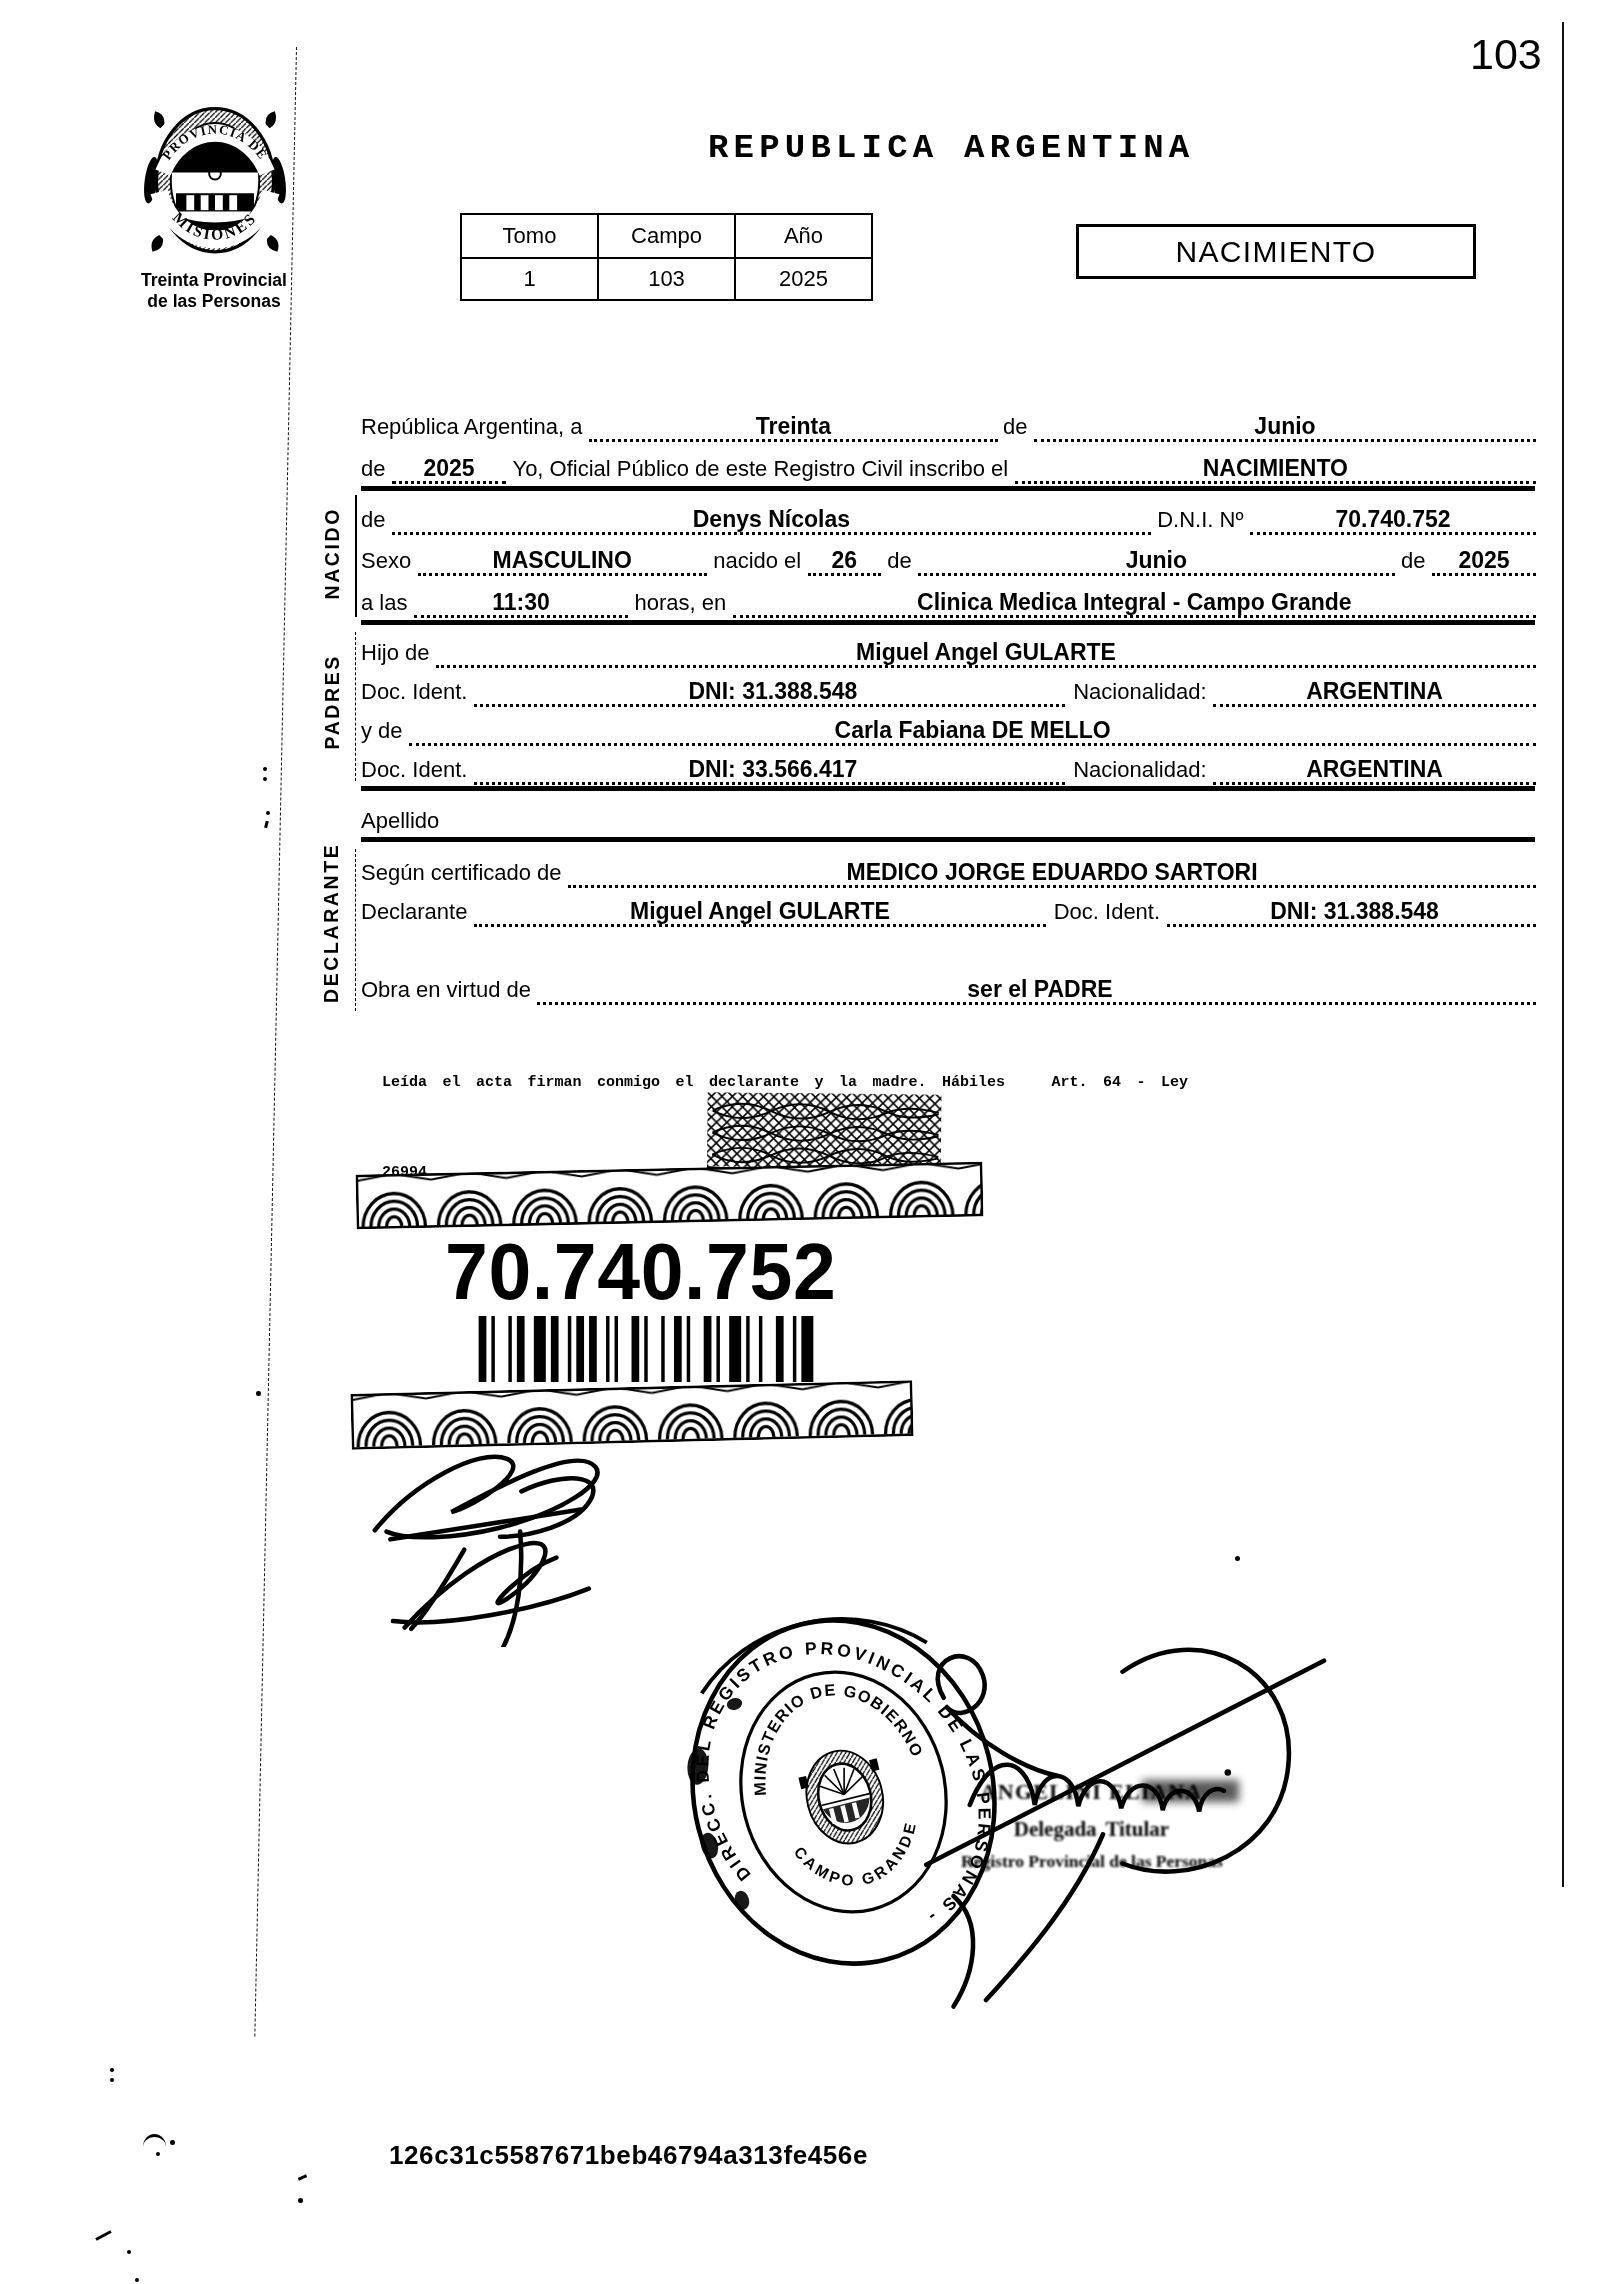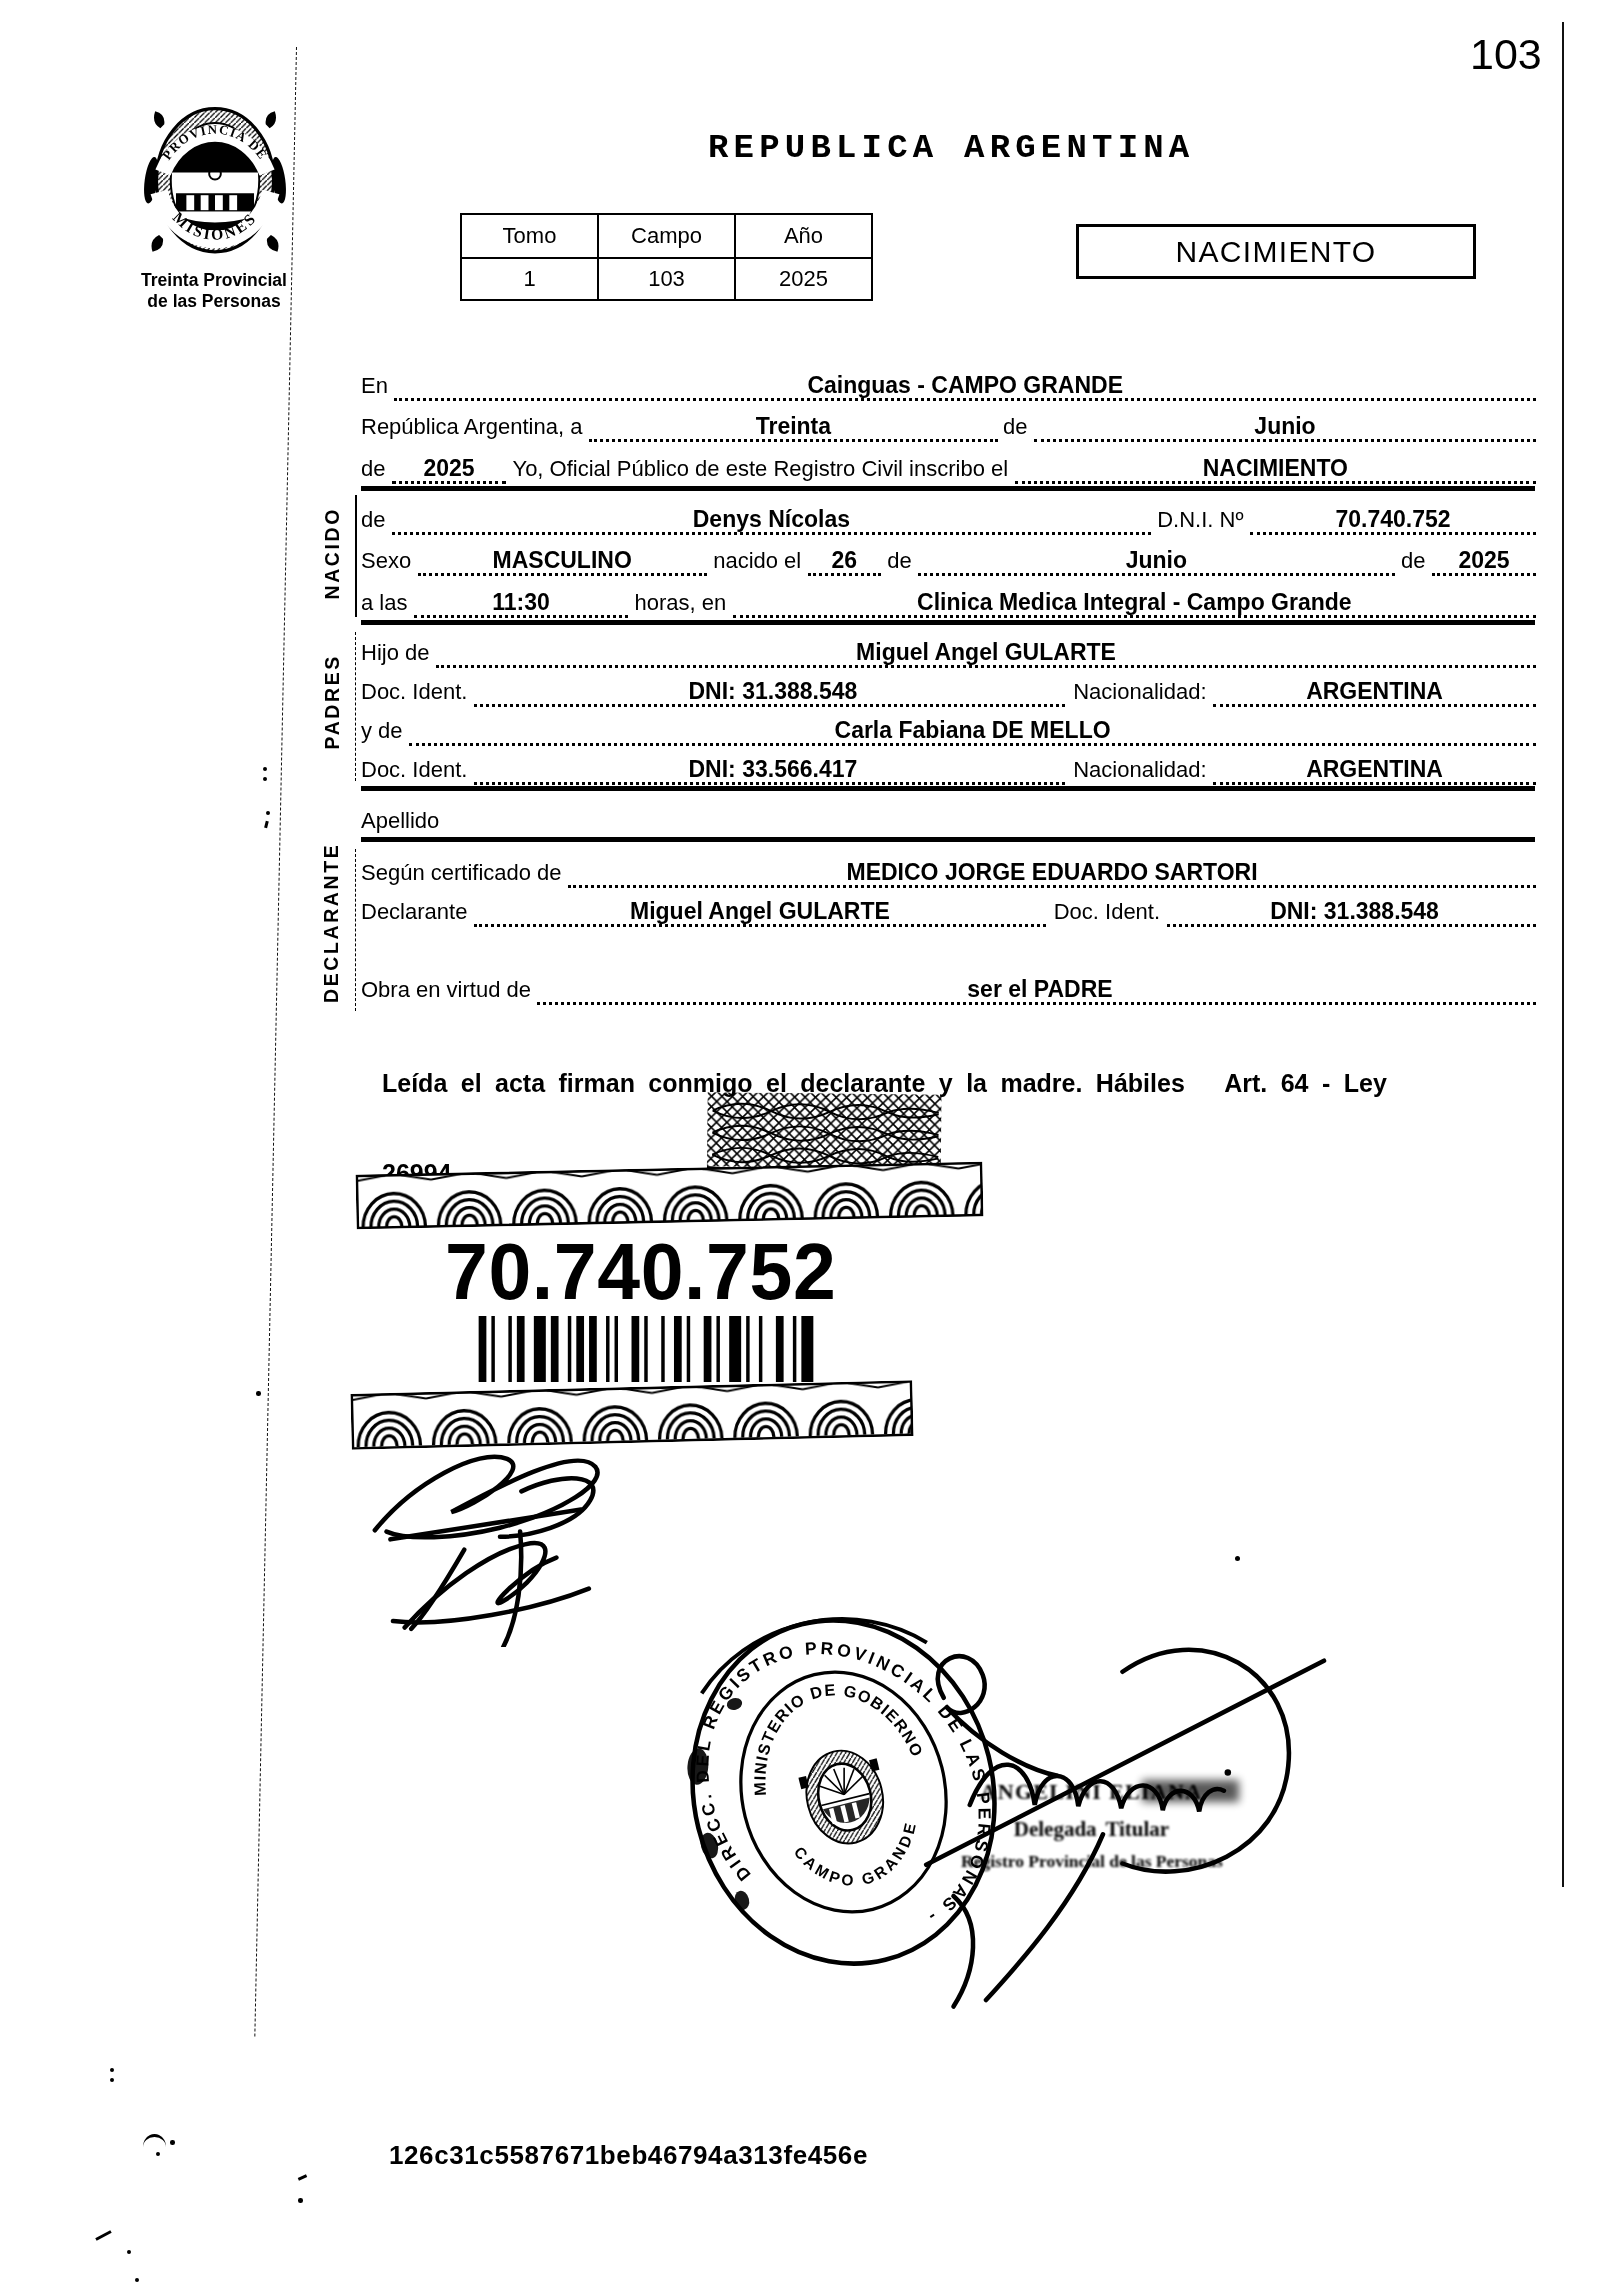--- a/index.html
+++ b/index.html
@@ -28,22 +28,22 @@
   .lab{white-space:pre;padding:0 6.5px 1.9px 0;flex:0 0 auto;}
   .fill{flex:1 1 0;display:flex;flex-direction:column;justify-content:flex-end;align-items:center;
     border-bottom:3.2px dotted #000;min-width:0;}
   .fill .val{font-weight:bold;white-space:nowrap;margin-bottom:-1.3px;font-size:23px;}
   .fill.left{align-items:center;padding-left:6.5px;}
   .hline{position:absolute;left:361px;width:1174px;height:4.5px;background:#000;}
   .vbracket-solid{position:absolute;left:355px;width:1.9px;background:#000;}
   .vbracket-dashed{position:absolute;left:355px;width:0;border-left:1.9px dashed #000;}
   .vlabel{position:absolute;font-weight:bold;font-size:19.5px;letter-spacing:2.6px;text-align:center;
     transform:rotate(-90deg);}
-  #closing-paragraph{position:absolute;left:382px;top:1008px;width:1163px;font-size:25px;font-weight:bold;
-    line-height:30px;word-spacing:6.5px;white-space:pre-wrap;}
+  #closing-paragraph{position:absolute;left:382px;top:1008px;width:1163px;font-size:15px;font-weight:bold;
+    line-height:30px;word-spacing:6.5px;white-space:pre-wrap;font-family:Liberation Mono, monospace;}
   
   #document-number{position:absolute;left:445px;top:1227px;font-size:77px;font-weight:bold;
     letter-spacing:0.6px;transform:scaleY(1.04);white-space:nowrap;}
   .band{position:absolute;}
   #barcode-box{position:absolute;left:478px;top:1316px;}
   
   .decor-svg{position:absolute;pointer-events:none;}
   .smudge-text{position:absolute;font-family:"Liberation Serif",serif;font-weight:bold;
     filter:blur(0.8px) contrast(1.6);text-align:center;white-space:nowrap;}
   #auth-blot{position:absolute;left:1142px;top:1780px;width:97px;height:22px;background:#000;
@@ -141,26 +141,20 @@
       <td>103</td>
       <td>2025</td>
     </tr>
   </tbody>
     </table>
 
   <div id="act-type-box">
     <span>NACIMIENTO</span>
   </div>
 
-  <div class="row" style="top:359px">
-    <span class="lab">En</span>
-    <span class="fill">
-      <span class="val">Cainguas - CAMPO GRANDE</span>
-    </span>
-  </div>
   <div class="row" style="top:400px">
     <span class="lab">República Argentina, a</span>
     <span class="fill" style="flex:0 0 409px">
       <span class="val">Treinta</span>
     </span>
     <span class="lab" style="padding-left:5.2px">de</span>
     <span class="fill">
       <span class="val">Junio</span>
     </span>
   </div>

